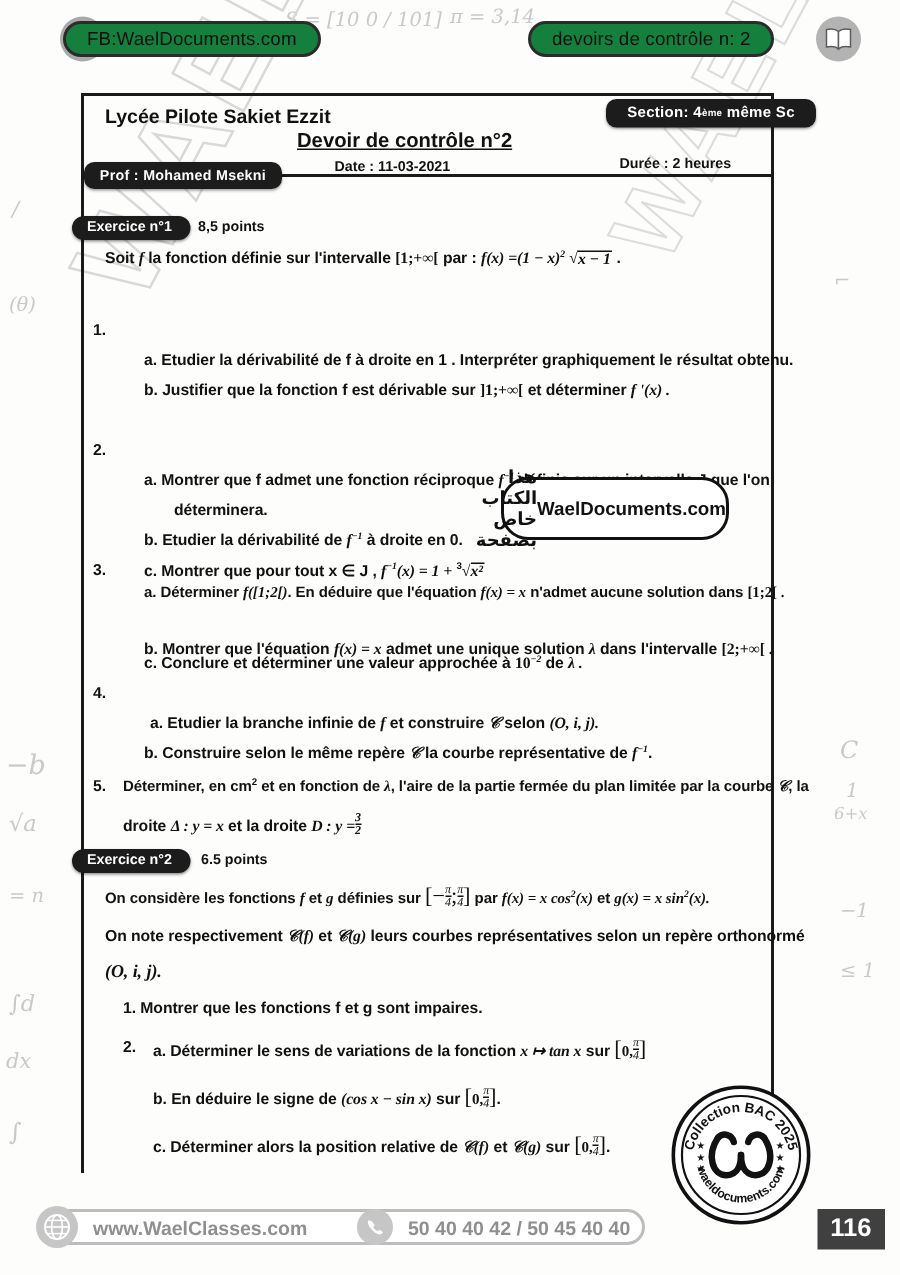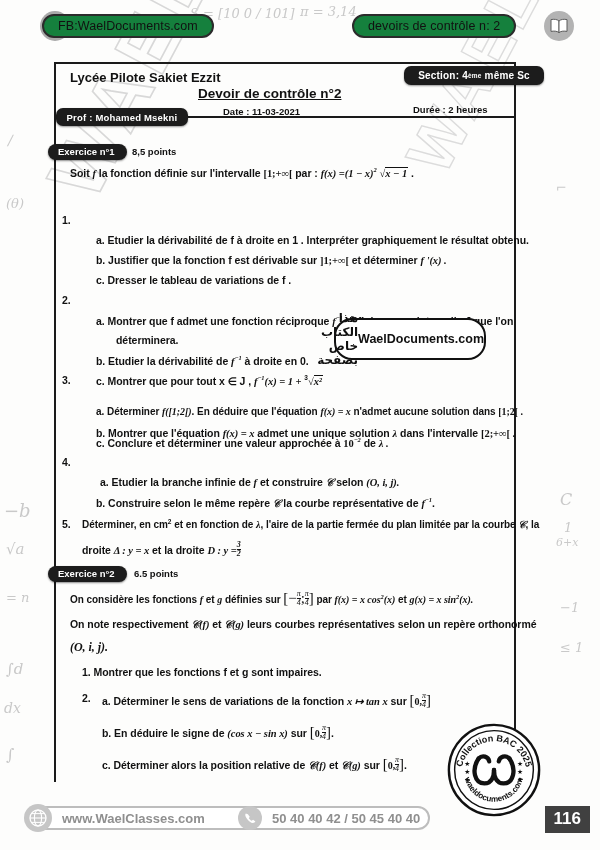--- a/index.html
+++ b/index.html
@@ -319,21 +319,20 @@
 
 
     <div class="num" style="left:14px;top:152px;">1.</div>
     <div class="ln" style="left:48px;top:172px;">a.   Etudier la dérivabilité de f à droite en 1 . Interpréter graphiquement le résultat obtenu.</div>
     <div class="ln" style="left:48px;top:192px;">
       <span>b.   Justifier que la fonction f est dérivable sur</span>
       <span class="mth up">]1;+∞[</span>
       <span>et déterminer</span>
       <span class="mth">f '(x) .</span>
     </div>
-    <div class="ln" style="left:48px;top:212px;">c.   Dresser le tableau de variations de f .</div>
 
     <div class="num" style="left:14px;top:232px;">2.</div>
     <div class="ln" style="left:48px;top:252px;">
       <span>a.   Montrer que f admet une fonction réciproque</span>
       <span class="mth">f</span><span class="sup mth">−1</span>
       <span>définie sur un intervalle J que l'on</span>
     </div>
     <div class="ln" style="left:68px;top:272px;">déterminera.</div>
     <div class="ln" style="left:48px;top:292px;">
       <span>b.   Etudier la dérivabilité de</span>
@@ -345,21 +344,21 @@
       <span class="mth">f</span><span class="sup mth">−1</span><span class="mth">(x) = 1 +</span>
       <span class="sup">3</span><span class="sqrt">√<span class="rad mth">x²</span></span>
     </div>
 
     <div id="ar-stamp" style="left:286px;top:256px;">
       <div class="ar">هذا الكتاب خاص بصفحة</div>
       <div class="lat">WaelDocuments.com</div>
     </div>
 
     <div class="num" style="left:14px;top:312px;">3.</div>
-    <div class="ln" style="left:48px;top:344px;font-size:10px;">
+    <div class="ln" style="left:48px;top:328px;font-size:10px;">
       <span>a.   Déterminer</span>
       <span class="mth">f([1;2[)</span><span>. En déduire que l'équation</span>
       <span class="mth">f(x) = x</span>
       <span>n'admet aucune  solution dans</span>
       <span class="mth up">[1;2[ .</span>
     </div>
     <div class="ln" style="left:48px;top:365px;text-align:center;">
       <span>b.   Montrer que l'équation</span>
       <span class="mth">f(x) = x</span>
       <span>admet  une unique solution</span>

